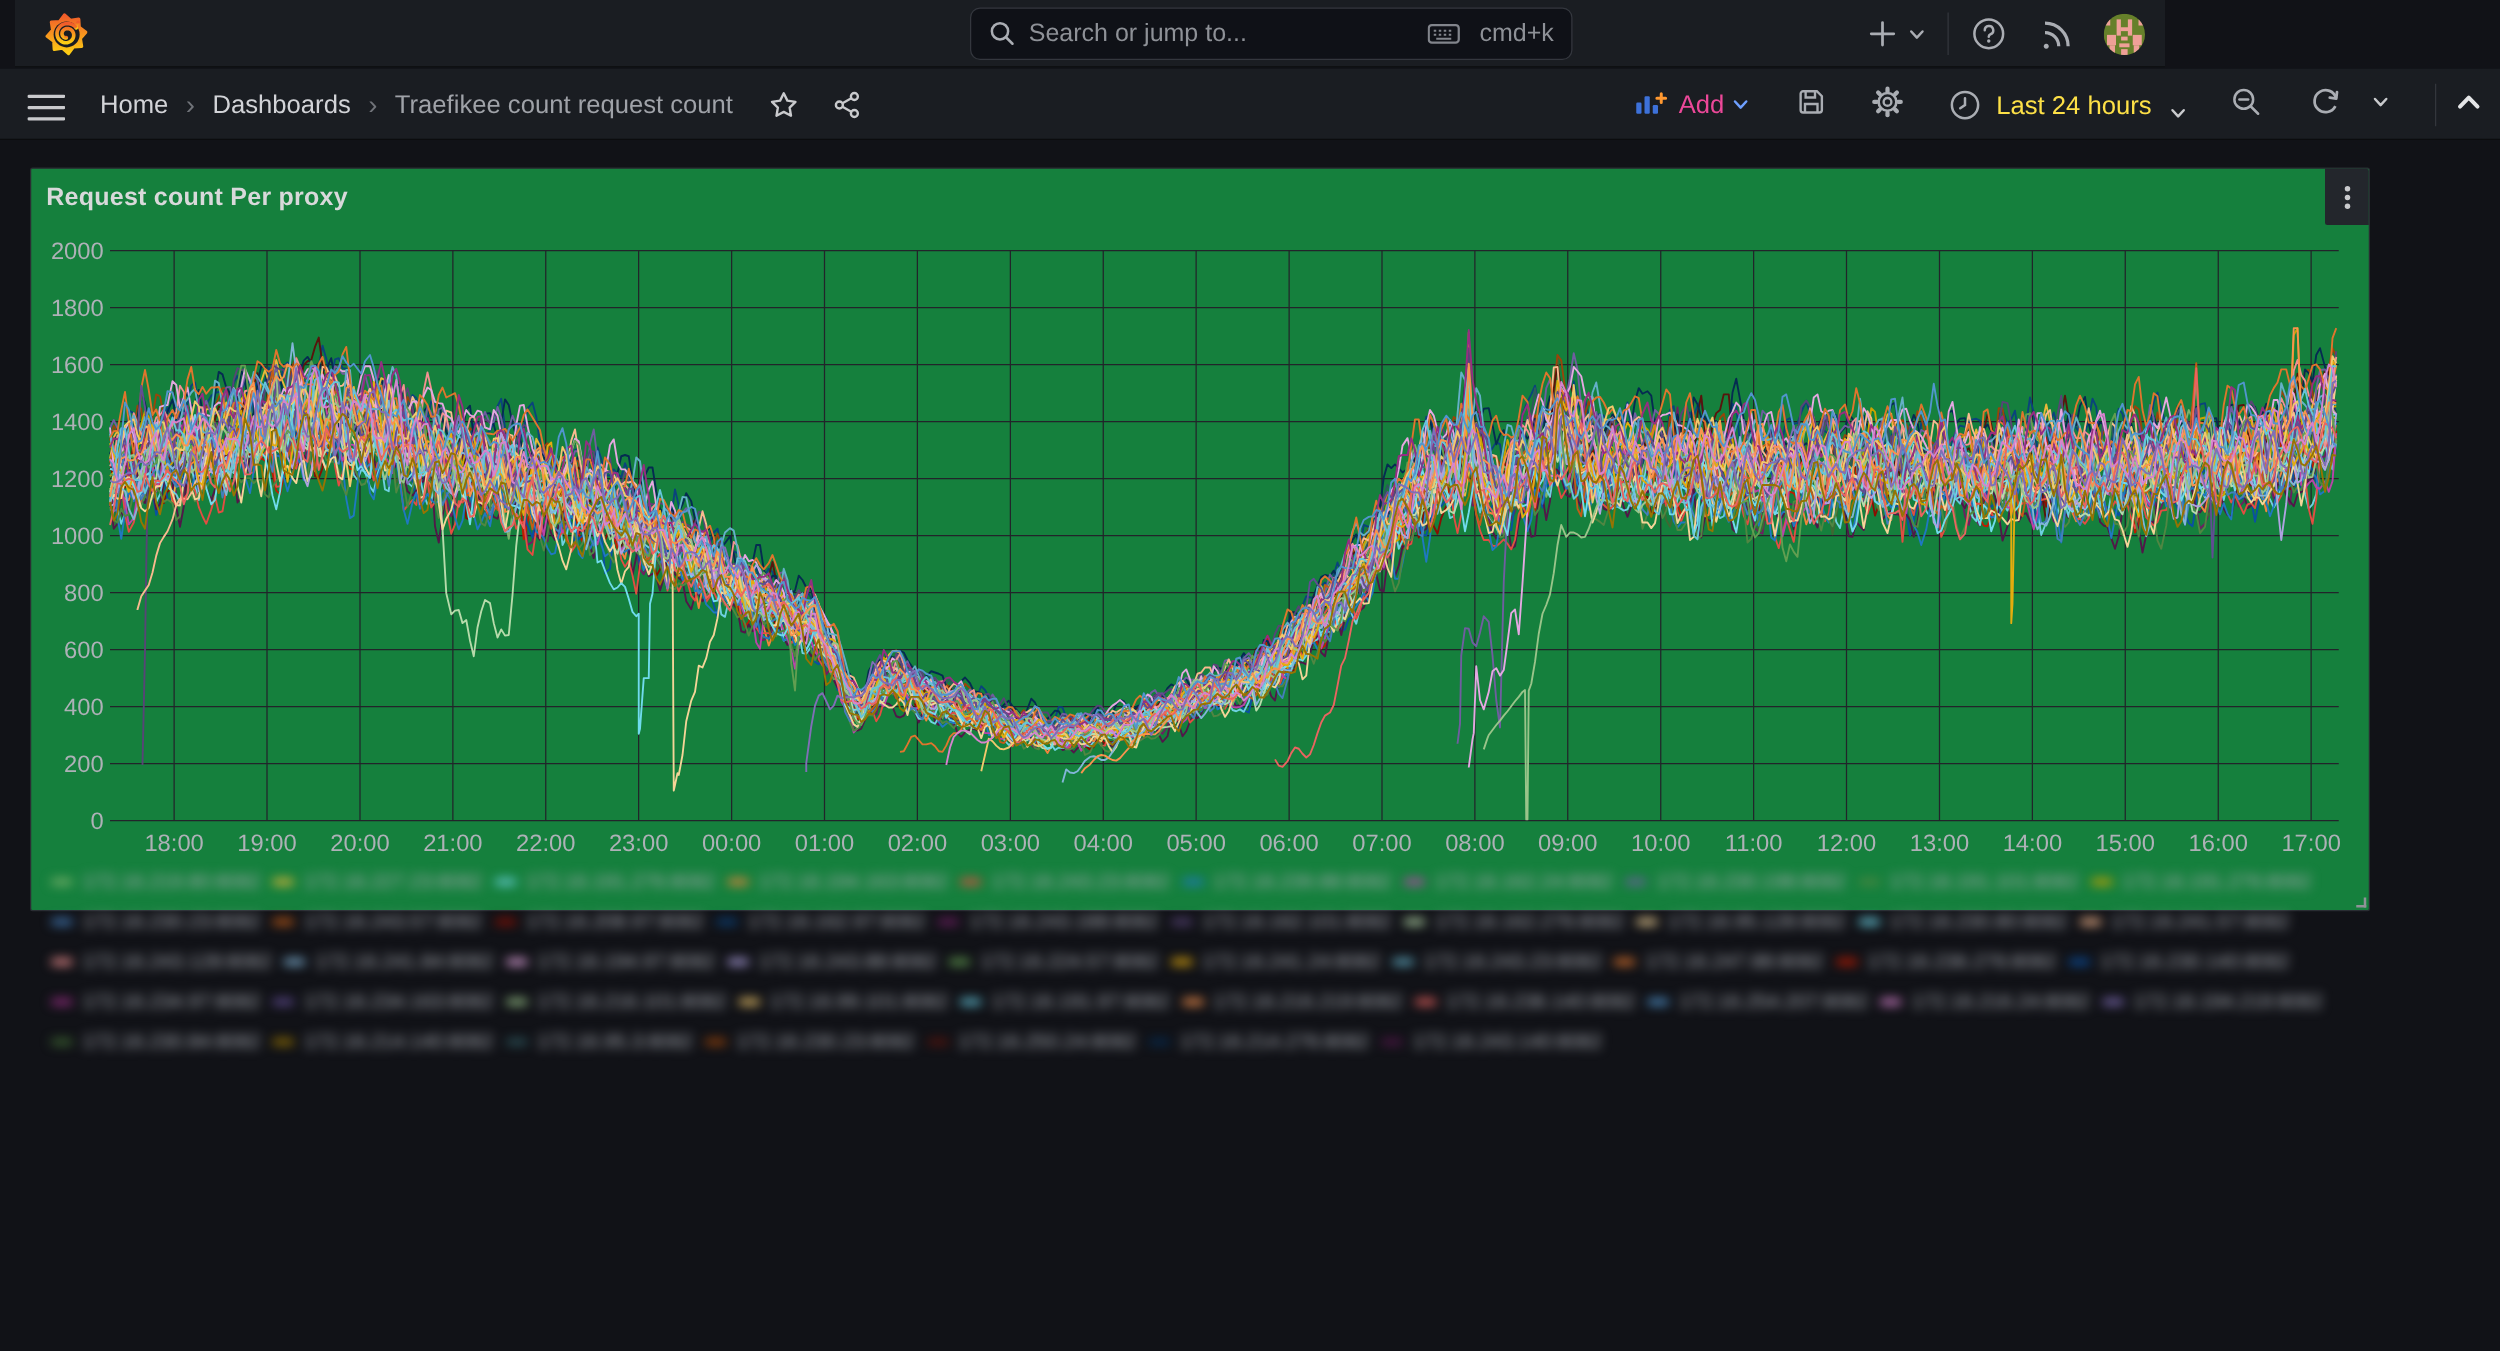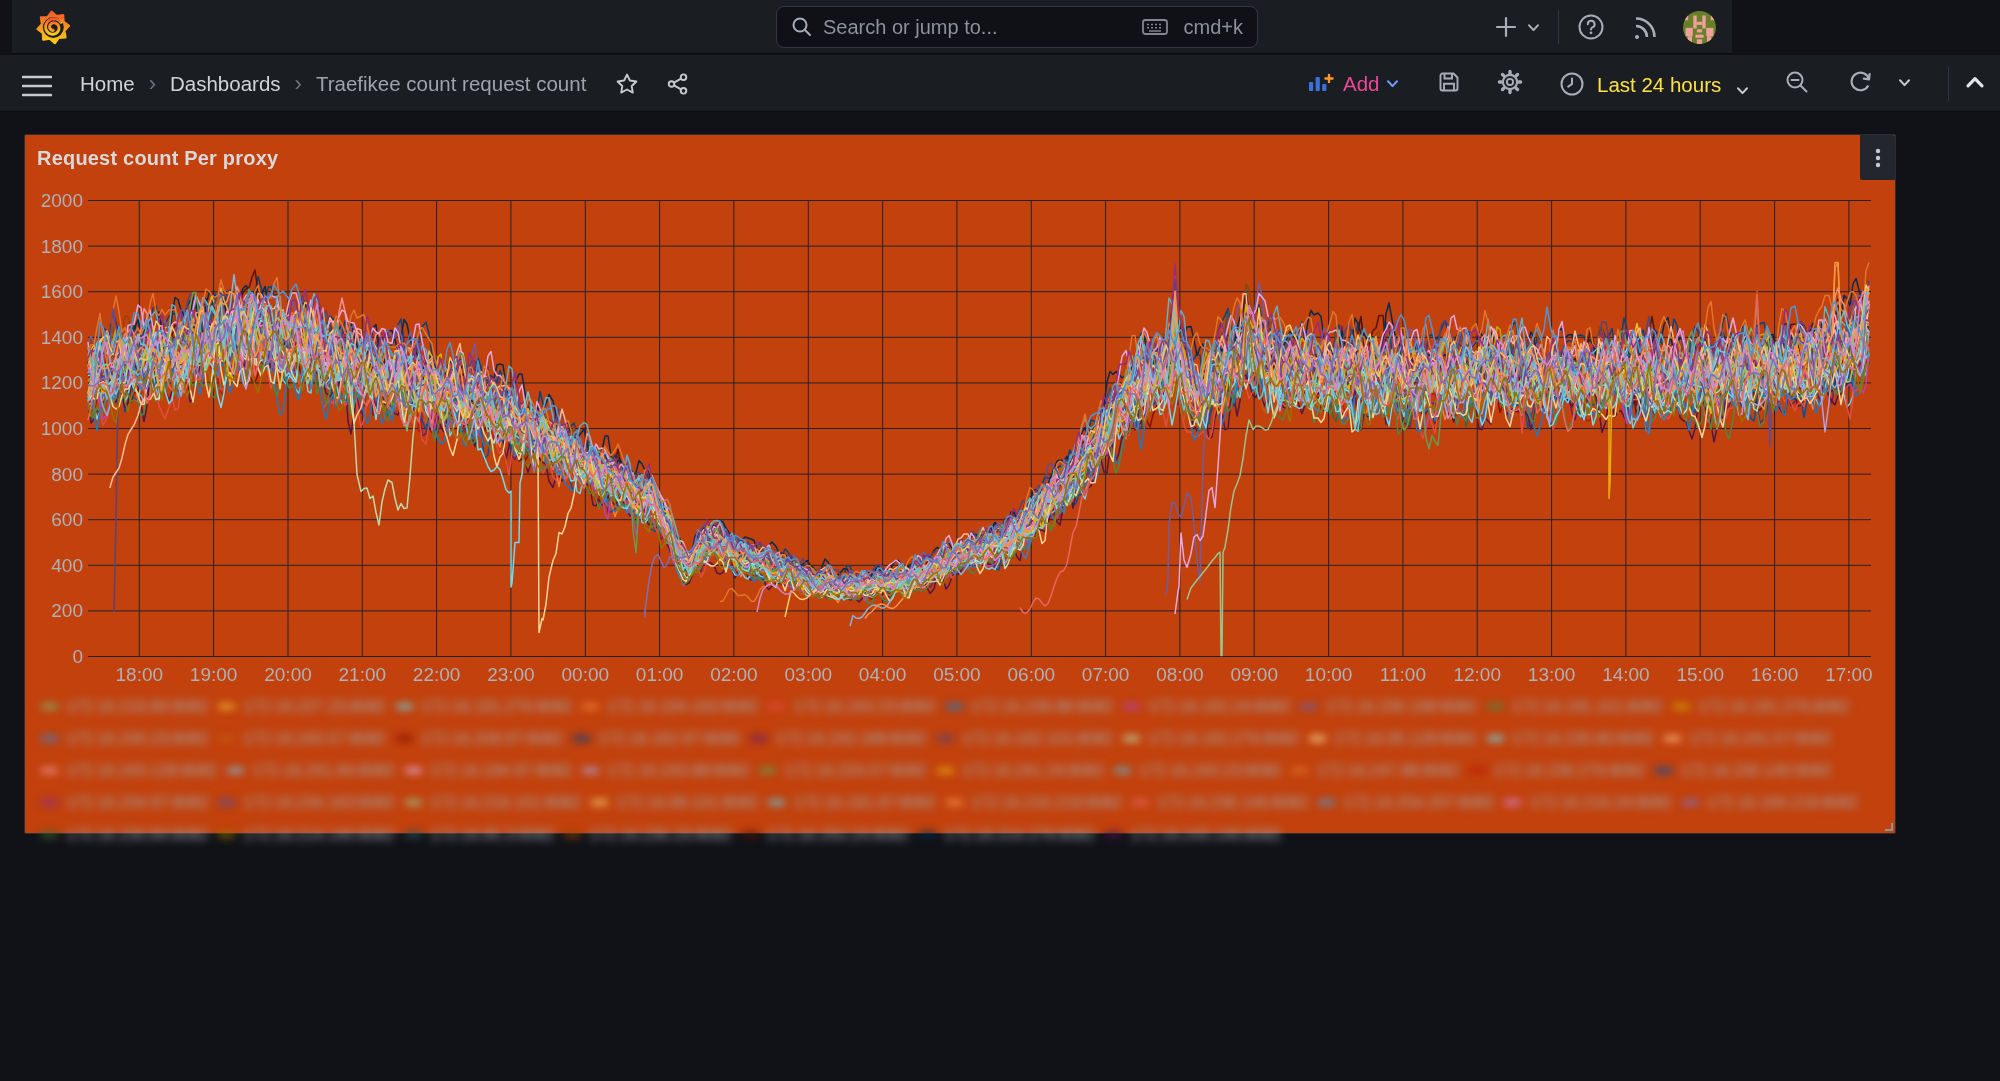--- a/index.html
+++ b/index.html
@@ -11,21 +11,21 @@
 .tr-icons{position:absolute;right:0;top:0;height:54px;display:flex;align-items:center}
 .vdiv{width:1px;height:34px;background:#33363c;margin:0 18px}
 .crumbs{position:absolute;left:80px;top:0;height:57px;display:flex;align-items:center;font-size:20.5px}
 .crumbs .c1{color:#d2d3d7}
 .crumbs .sep{color:#707379;margin:0 14px;font-size:22px}
 .crumbs .c2{color:#9fa2a8}
 .ham{position:absolute;left:22px;top:18px}
 .tb-right .abs{position:absolute;top:50%;transform:translateY(-50%)}
 .addgrp{display:flex;align-items:center;color:#ec4899;font-size:20.5px;font-weight:500}
 .timegrp{display:flex;align-items:flex-end;color:#fde047;font-size:20.5px}
-.panel{position:absolute;left:24px;top:134px;width:1872px;height:700px;background:#c2410c;border:1px solid #2a2d33;border-radius:2px}
+.panel{position:absolute;left:24px;top:134px;width:1872px;height:595px;background:#15803d;border:1px solid #2a2d33;border-radius:2px}
 .ptitle{position:absolute;left:12px;top:12px;font-size:20px;font-weight:bold;color:#d8d9da;letter-spacing:.2px}
 .kebabbox{position:absolute;right:0;top:0;width:35px;height:45px;background:#23262c;border-radius:0 2px 0 2px;display:flex;align-items:center;justify-content:center}
 .legend{position:absolute;left:16px;top:553px;width:1848px;line-height:32px;filter:blur(4.2px)}
 .li{display:inline-flex;align-items:center;margin-right:10px;white-space:nowrap;line-height:1}
 .dash{display:inline-block;width:17px;height:5px;border-radius:2px;margin-right:8px}
 .lt{font-size:16px;color:#a3a7ae}
 .resize{position:absolute;right:2px;bottom:2px;width:8px;height:8px;border-right:2.5px solid #8f9298;border-bottom:2.5px solid #8f9298}
 </style></head><body>
 <div class="topbar">
   <div class="logo"><svg width="34" height="38" viewBox="0 0 34 38" style="">

